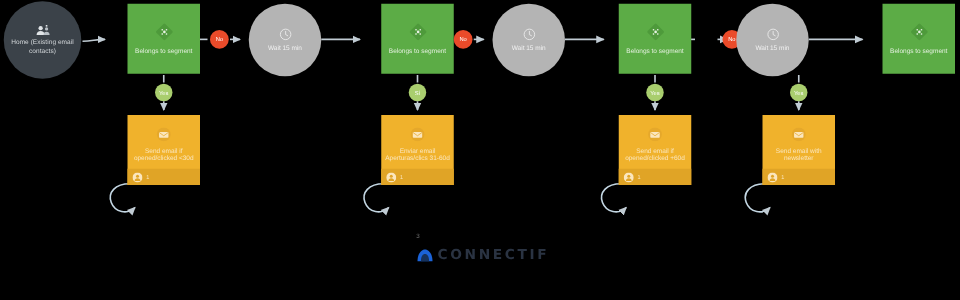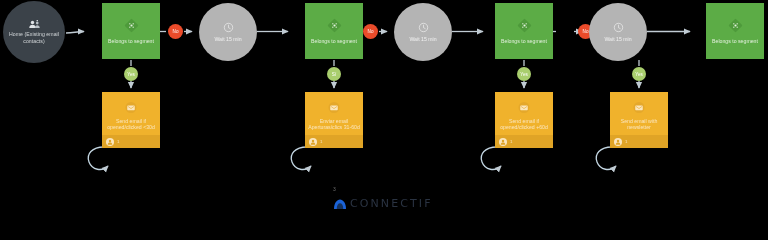--- a/index.html
+++ b/index.html
@@ -162,21 +162,21 @@
   
   .logo {
     position: absolute;
     display: flex;
     align-items: center;
     gap: 3px;
   }
   .logo .wordmark {
     color: #2a3342;
     font-size: 11px;
-    font-weight: normal;
+    font-weight: bold;
     letter-spacing: 2.1px;
     font-family: "DejaVu Sans", sans-serif;
   }
   .icon-svg { display: block; }
 </style>
 </head>
 <body>
 
 <div id="canvas">
 

